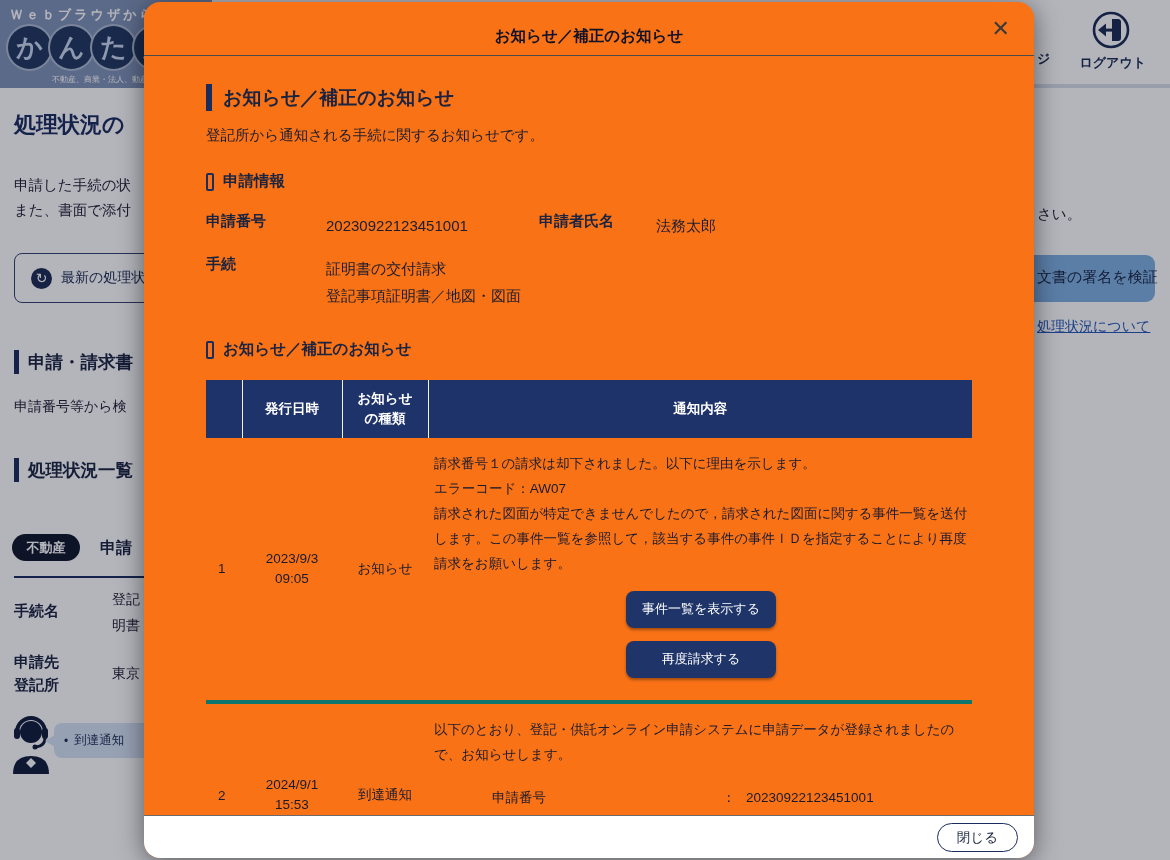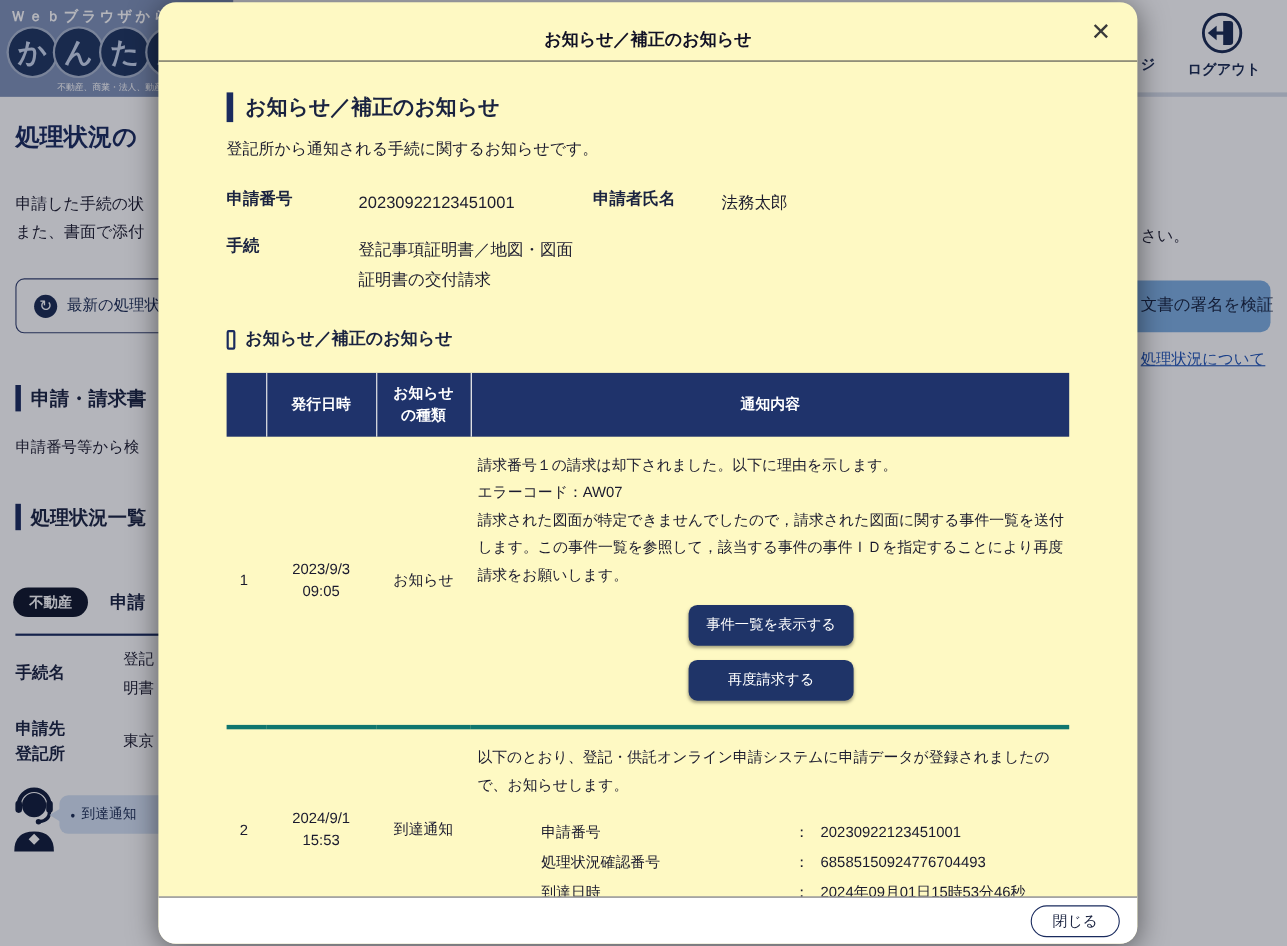--- a/index.html
+++ b/index.html
@@ -51,21 +51,21 @@
 
   .headset { position:absolute; left:11px; top:714px; }
   .bubble { position:absolute; left:54px; top:723px; width:120px; height:35px; background:#d5e3f5; border-radius:8px;
             display:flex; align-items:center; padding-left:10px; }
   .bubble:before { content:""; position:absolute; left:-9px; top:12px; border:6px solid transparent; border-right:10px solid #d5e3f5; border-left:none; }
   .bubble .b-dot { color:#1a2b52; font-size:12px; margin-right:6px; }
   .bubble .b-txt { color:#1a2b52; font-size:12.5px; white-space:nowrap; }
 
   
   #overlay { position:absolute; inset:0; background:rgba(13,17,36,0.31); }
-  #modal { position:absolute; left:144px; top:2px; width:890px; height:856px; background:#fef9c3; border-radius:16px;
+  #modal { position:absolute; left:144px; top:2px; width:890px; height:856px; background:#f97316; border-radius:16px;
            box-shadow:0 4px 26px rgba(0,0,0,0.5); overflow:hidden; }
   .m-header { position:relative; height:54px; border-bottom:1px solid #4a4a4a; }
   .m-title { position:absolute; left:0; right:0; top:24px; text-align:center; font-size:15.5px; font-weight:bold; color:#121226; }
   .m-close { position:absolute; right:24px; top:16px; font-size:22px; line-height:22px; color:#3a3a3a; cursor:pointer; font-weight:normal; }
   .m-body { padding:28px 62px 0 62px; }
   .m-h2 { display:flex; align-items:center; margin-bottom:15px; }
   .m-h2 .bar { width:6px; height:27px; background:#1a2b5e; margin-right:11px; }
   .m-h2 .t { font-size:19px; font-weight:bold; color:#1a2340; }
   .m-desc { font-size:14.5px; color:#1c1c2e; margin-bottom:26px; }
   .m-sub { display:flex; align-items:center; margin-bottom:20px; }
@@ -195,32 +195,36 @@
     <div class="m-close">✕</div>
   </div>
 
   <div class="m-body">
     <div class="m-h2">
       <div class="bar"></div>
       <div class="t">お知らせ／補正のお知らせ</div>
     </div>
     <div class="m-desc">登記所から通知される手続に関するお知らせです。</div>
 
+    <div class="m-sub">
+      <div class="bar-o"></div>
+      <div class="t">申請情報</div>
+    </div>
 
     <div class="info-row">
       <div class="i-label w120">申請番号</div>
       <div class="i-value w213">20230922123451001</div>
       <div class="i-label w117">申請者氏名</div>
       <div class="i-value">法務太郎</div>
     </div>
     <div class="info-row">
       <div class="i-label w120">手続</div>
       <div class="i-value">
+        <div>証明書の交付請求</div>
         <div>登記事項証明書／地図・図面</div>
-        <div>証明書の交付請求</div>
       </div>
     </div>
 
     <div class="m-sub sub2">
       <div class="bar-o"></div>
       <div class="t">お知らせ／補正のお知らせ</div>
     </div>
 
     <table class="notice">
       <colgroup>

